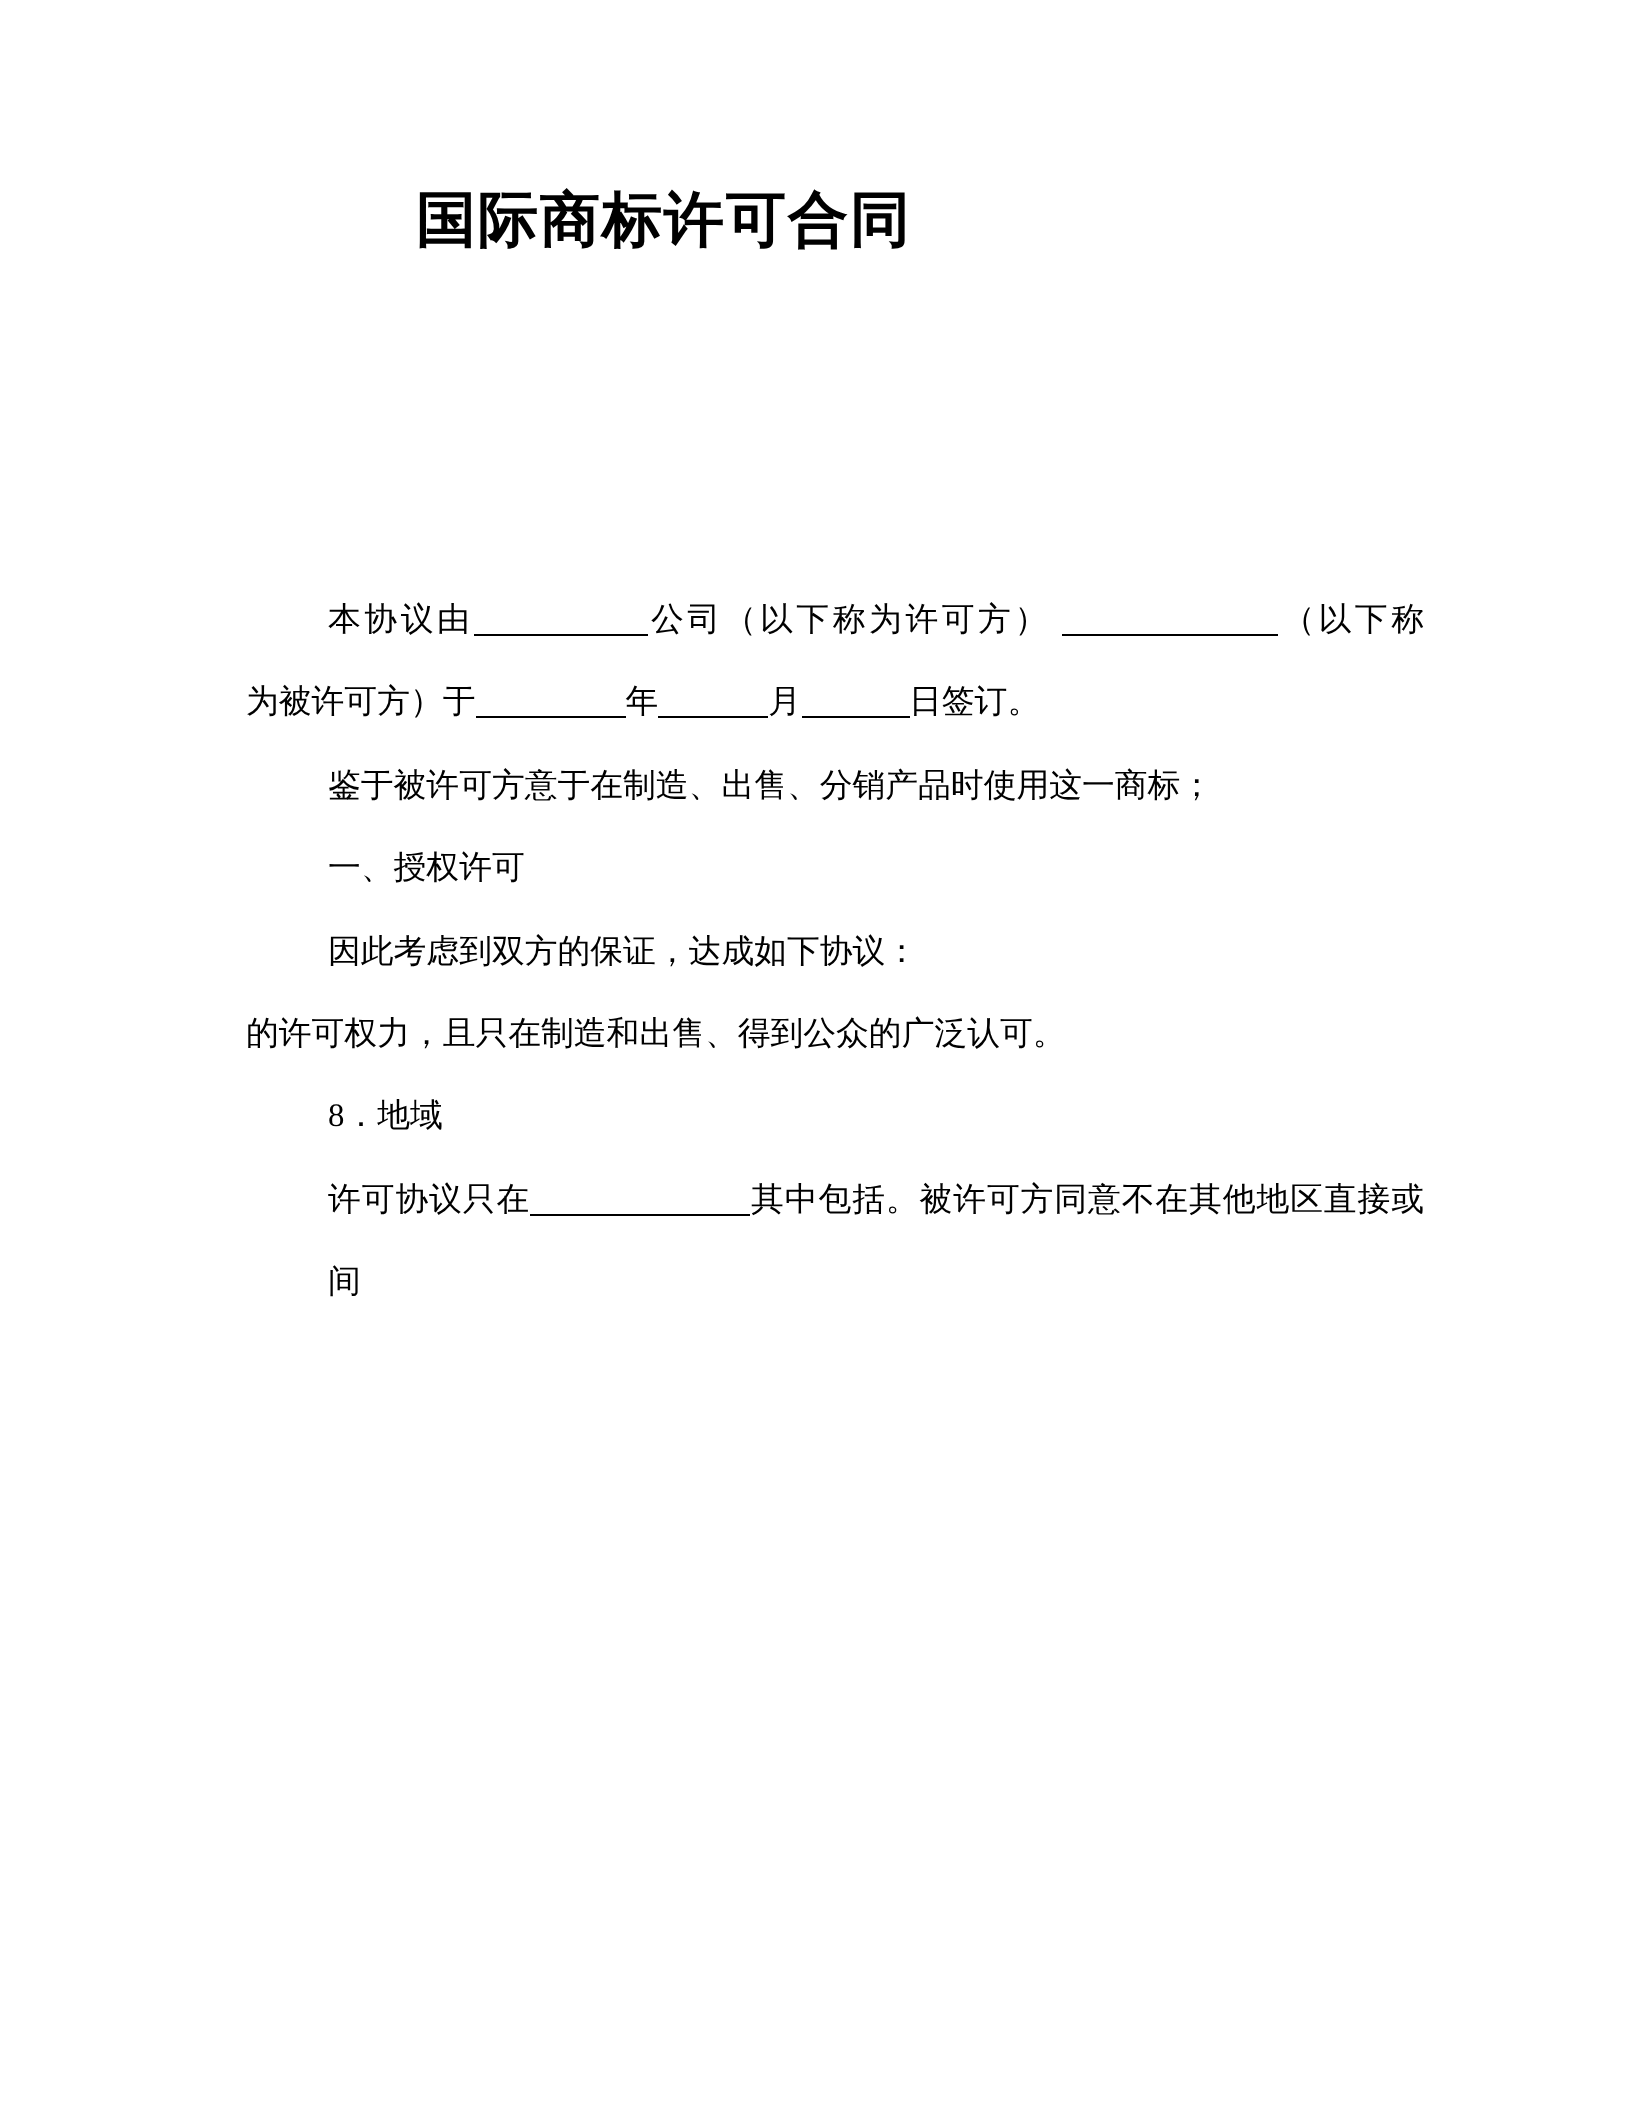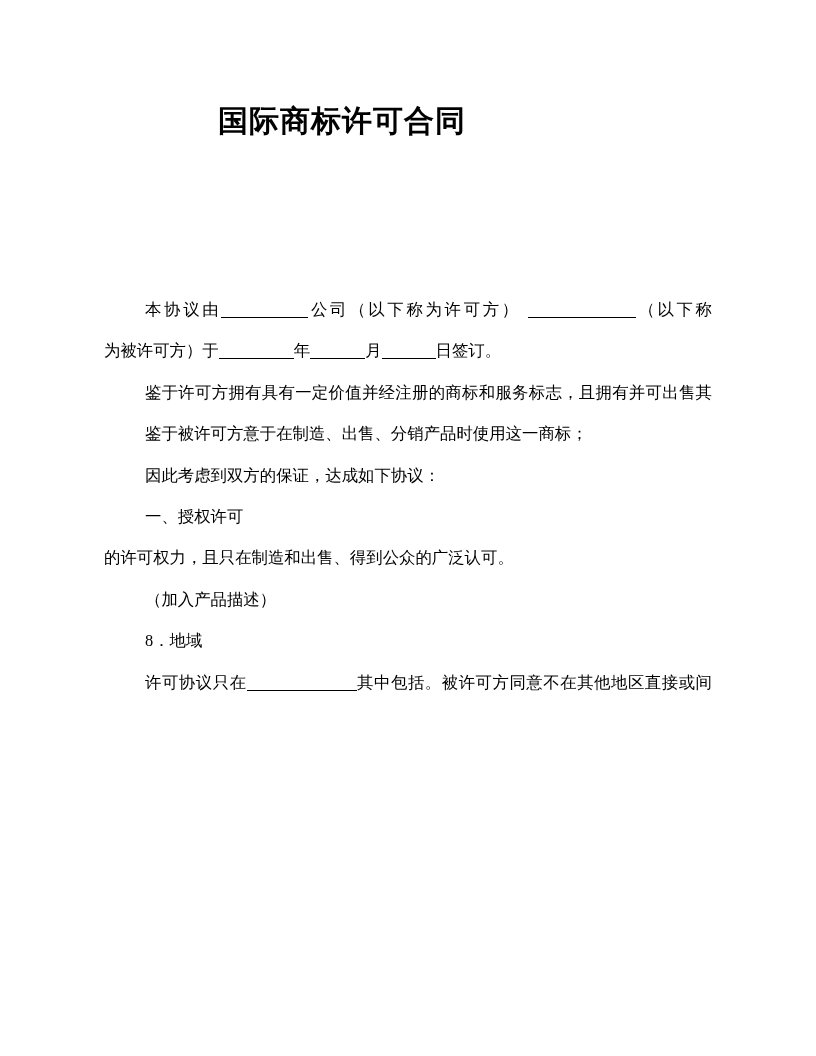--- a/index.html
+++ b/index.html
@@ -14,37 +14,38 @@
       background: #ffffff;
       color: #000000;
       font-family: "Liberation Serif", "DejaVu Serif", serif;
       overflow: hidden;
     }
     .title {
       position: absolute;
       top: 94px;
       left: 0;
       width: 664px;
-      margin: 10px;
+      margin: 0;
       text-align: center;
       font-size: 30px;
       line-height: 34px;
       font-weight: bold;
       letter-spacing: 1px;
     }
     .doc {
       position: absolute;
       top: 289px;
       left: 104px;
       width: 608px;
       font-size: 16.4px;
       line-height: 41.4px;
     }
     .line {
       text-align: left;
+      margin-left: 19px;
     }
     .line.indent {
       padding-left: 41px;
     }
     .line.fill {
       text-align: justify;
       text-align-last: justify;
     }
     .blank {
       display: inline-block;
@@ -54,22 +55,20 @@
     }
   </style>
 </head>
 <body>
 
 <div class="page">
   <h1 class="title">国际商标许可合同</h1>
   <div class="doc" id="doc-body">
       <div class="line indent fill"><span>本协议由</span><span class="blank" style="width: 87px; border-bottom-color: rgb(0, 0, 0);"></span><span>公司（以下称为许可方）&nbsp;</span><span class="blank" style="width: 108px; border-bottom-color: rgb(0, 0, 0);"></span><span>（以下称</span></div>
       <div class="line"><span>为被许可方）于</span><span class="blank" style="width: 75px; border-bottom-color: rgb(0, 0, 0);"></span><span>年</span><span class="blank" style="width: 55px; border-bottom-color: rgb(0, 0, 0);"></span><span>月</span><span class="blank" style="width: 54px; border-bottom-color: rgb(0, 0, 0);"></span><span>日签订。</span></div>
-      <div class="line indent fill"><span>鉴于许可方拥有具有一定价值并经注册的商标和服务标志，且拥有并可出售其</span></div>
       <div class="line indent"><span>鉴于被许可方意于在制造、出售、分销产品时使用这一商标；</span></div>
+      <div class="line indent"><span>一、授权许可</span></div>
       <div class="line indent"><span>因此考虑到双方的保证，达成如下协议：</span></div>
-      <div class="line indent"><span>一、授权许可</span></div>
       <div class="line"><span>的许可权力，且只在制造和出售、得到公众的广泛认可。</span></div>
-      <div class="line indent"><span>（加入产品描述）</span></div>
       <div class="line indent"><span>8．地域</span></div>
       <div class="line indent fill"><span>许可协议只在</span><span class="blank" style="width: 110px; border-bottom-color: rgb(0, 0, 0);"></span><span>其中包括。被许可方同意不在其他地区直接或间</span></div>
     </div>
 </div>
 
 </body></html>

